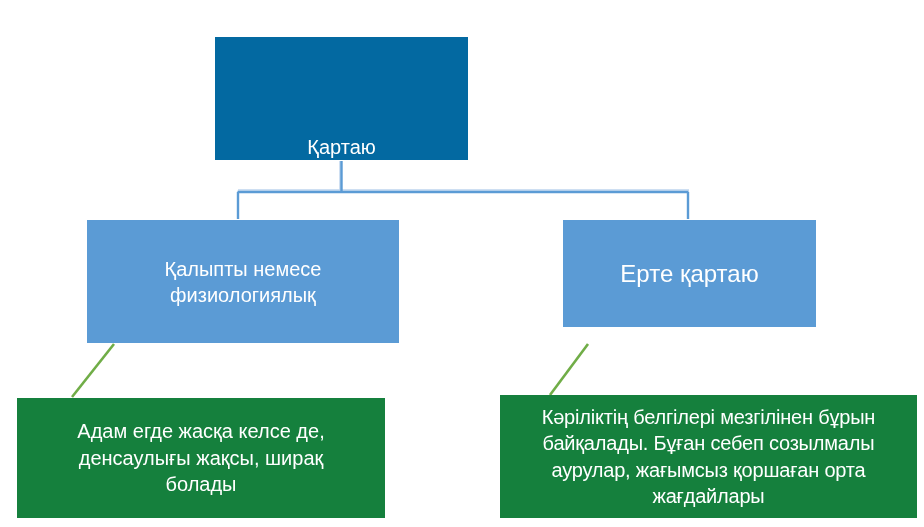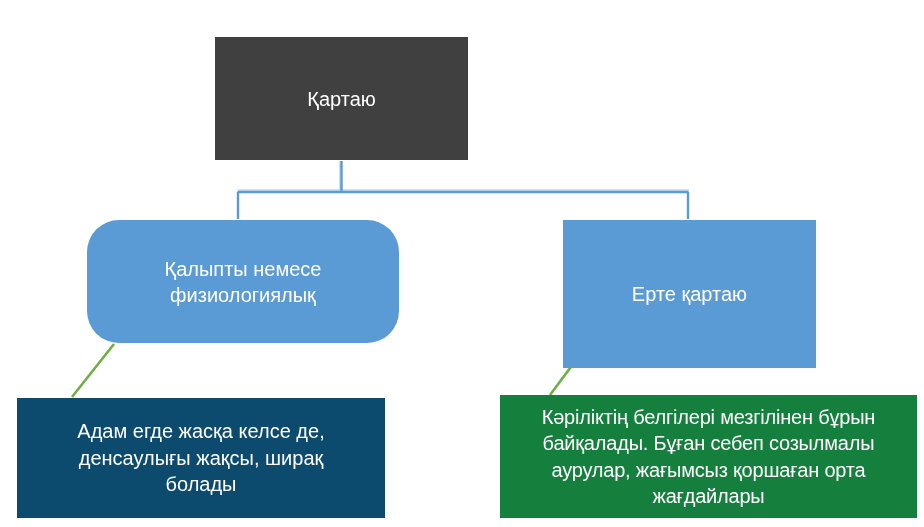--- a/index.html
+++ b/index.html
@@ -44,29 +44,28 @@
     line-height: 1.3;
   }
   .node-branch-left {
     left: 87px;
     top: 220px;
     width: 312px;
     height: 123px;
     font-size: 20px;
     line-height: 1.3;
     padding: 0 15px;
-    border-radius: 32px;
   }
   .node-branch-left span { max-width: 240px; }
   .node-branch-right {
     left: 563px;
     top: 220px;
     width: 253px;
-    height: 148px;
-    font-size: 20px;
+    height: 107px;
+    font-size: 24px;
     line-height: 1.3;
   }
   .node-leaf-left {
     left: 17px;
     top: 398px;
     width: 368px;
     height: 120px;
     font-size: 20px;
     line-height: 1.32;
   }
@@ -87,33 +86,33 @@
 
 <div class="stage">
 
   <svg class="connectors" viewBox="0 0 924 527" xmlns="http://www.w3.org/2000/svg">
     <path d="M340,161 L340,190 M238,190 L689,190" fill="none" stroke-width="1.5" opacity="0.85" stroke="#B3CEEB"></path>
     <path d="M341.5,161 L341.5,192 M237.5,192 L688.5,192 M238,192 L238,219 M688,192 L688,219" fill="none" stroke-width="2.4" stroke="#5B9BD5"></path>
     <path d="M114,344 L72,397" fill="none" stroke-width="2.6" stroke="#70AD47"></path>
     <path d="M588,344 L550,395" fill="none" stroke-width="2.6" stroke="#70AD47"></path>
   </svg>
 
-  <div class="node node-root" style="background: #404040; color: rgb(255, 255, 255);">
+  <div class="node node-root" style="background: #0369a1; color: rgb(255, 255, 255); align-items: flex-end;">
     <span>Қартаю</span>
   </div>
 
   <div class="node node-branch-left" style="background: rgb(91, 155, 213); color: rgb(255, 255, 255);">
     <span>Қалыпты немесе физиологиялық</span>
   </div>
 
   <div class="node node-branch-right" style="background: rgb(91, 155, 213); color: rgb(255, 255, 255);">
     <span>Ерте қартаю</span>
   </div>
 
-  <div class="node node-leaf-left" style="background: #0c4a6e; color: rgb(255, 255, 255);">
+  <div class="node node-leaf-left" style="background: #15803d; color: rgb(255, 255, 255);">
     <span>Адам егде жасқа келсе де, денсаулығы жақсы, ширақ болады</span>
   </div>
 
   <div class="node node-leaf-right" style="background: #15803d; color: rgb(255, 255, 255);">
     <span>Кәріліктің белгілері мезгілінен бұрын байқалады. Бұған себеп созылмалы аурулар, жағымсыз қоршаған орта жағдайлары</span>
   </div>
 
 </div>
 
 </body></html>

